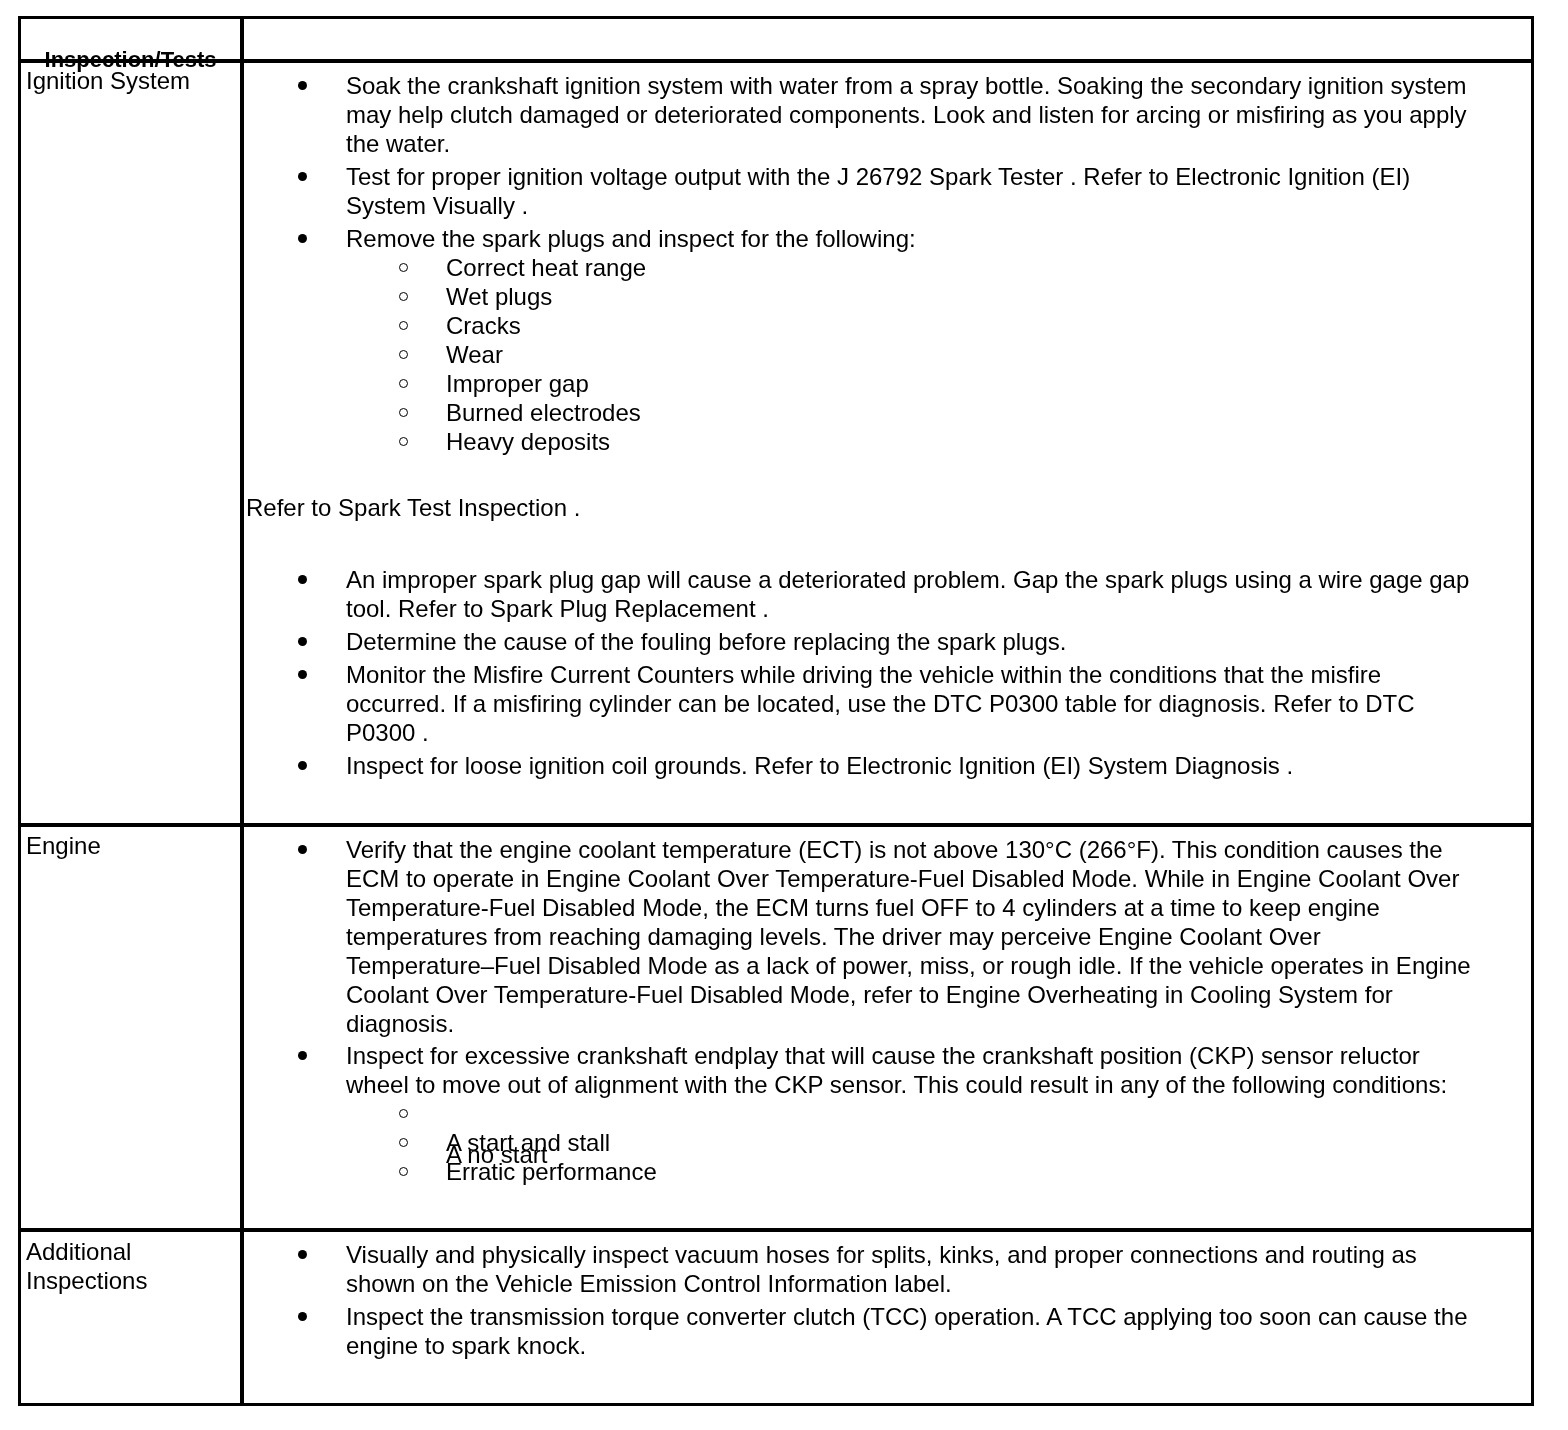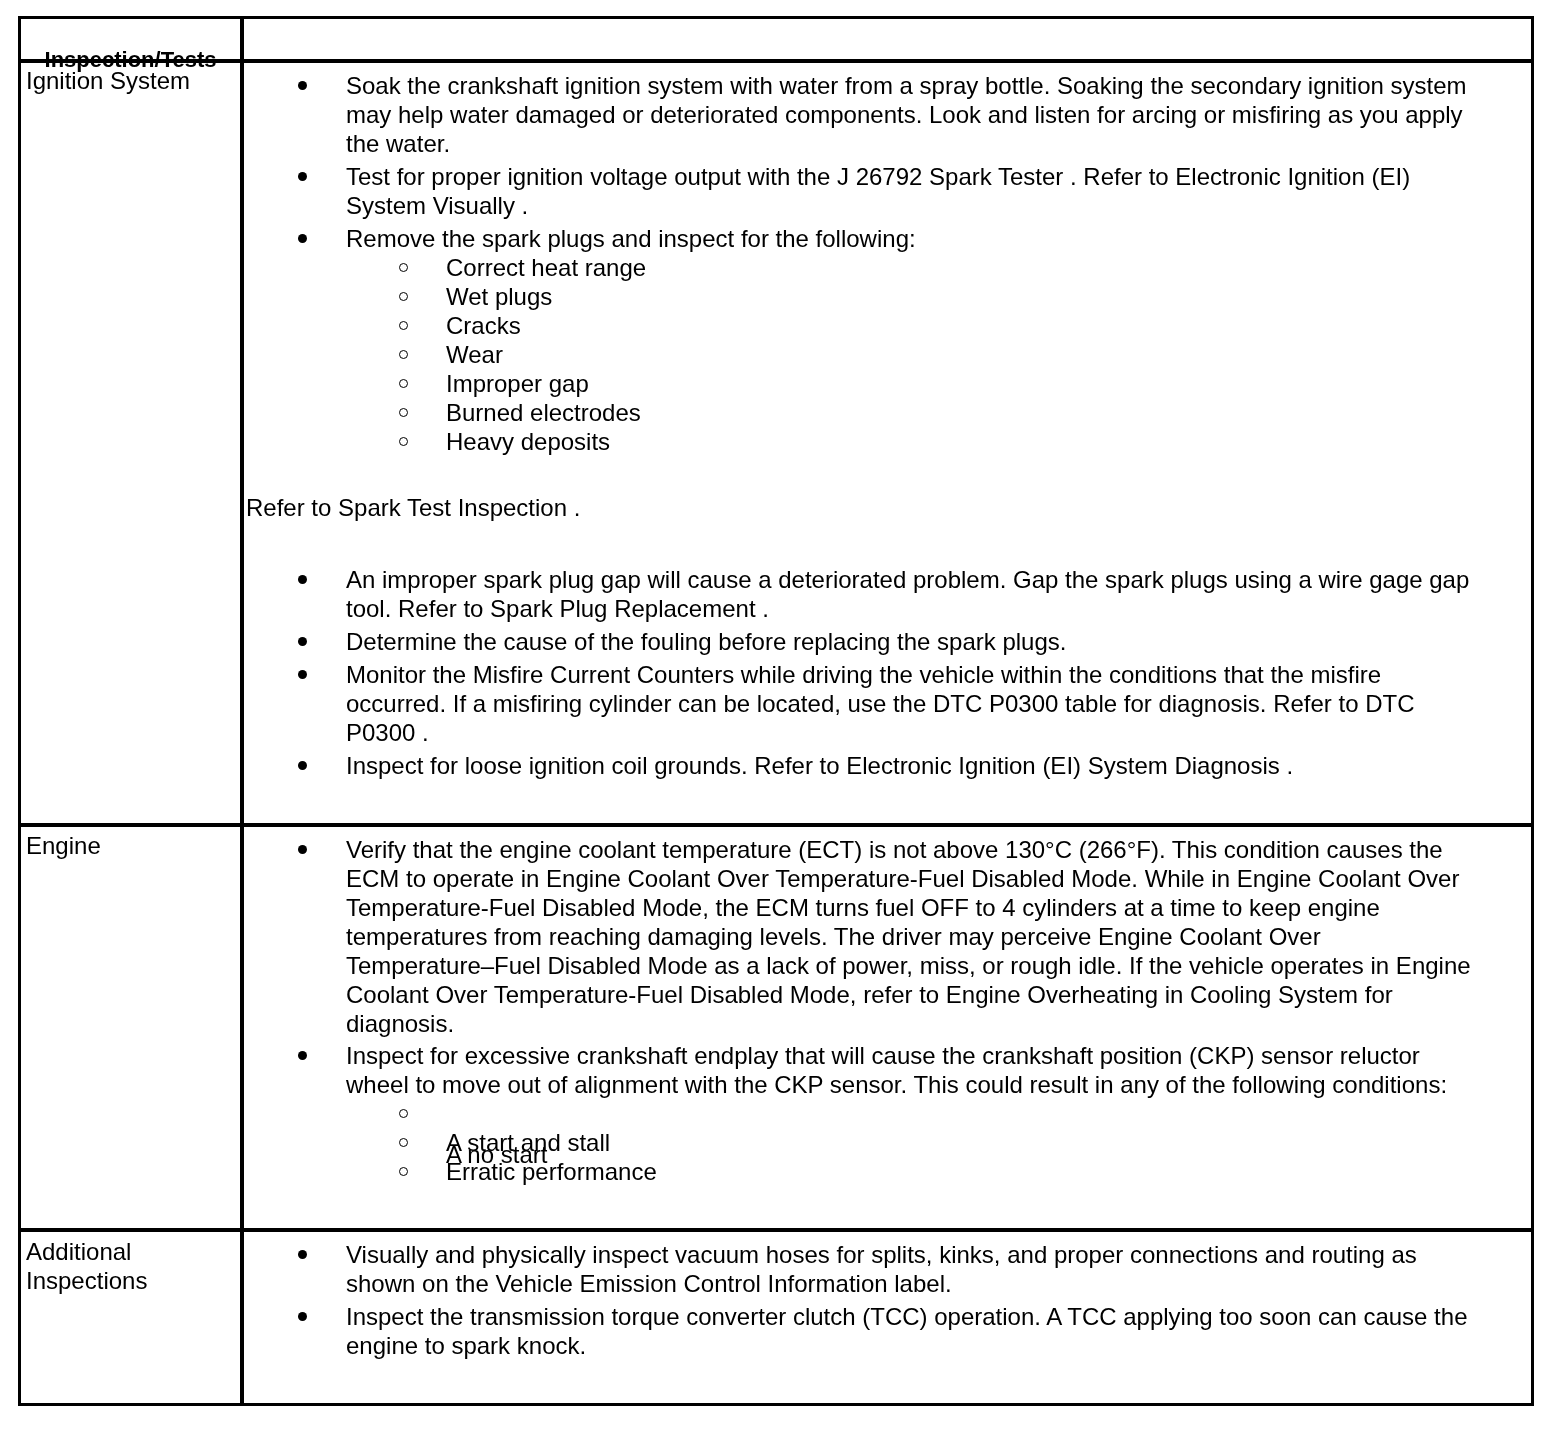--- a/index.html
+++ b/index.html
@@ -21,21 +21,21 @@
   <div class="hline" style="top:804px"></div>
   <div class="hline" style="top:1209px"></div>
 
   <div class="hdr" style="left:0;width:219px">Inspection/Tests</div>
 </div>
 
 <div class="t" style="left:26px;top:66px">Ignition System</div>
 
 <div class="bullet" style="left:298px;top:81px"></div>
 <div class="t" style="left:346px;top:71px">Soak the crankshaft ignition system with water from a spray bottle. Soaking the secondary ignition system</div>
-<div class="t" style="left:346px;top:100px">may help water damaged or deteriorated components. Look and listen for arcing or misfiring as you apply</div>
+<div class="t" style="left:346px;top:100px">may help clutch damaged or deteriorated components. Look and listen for arcing or misfiring as you apply</div>
 <div class="t" style="left:346px;top:129px">the water.</div>
 
 <div class="bullet" style="left:298px;top:172px"></div>
 <div class="t" style="left:346px;top:162px">Test for proper ignition voltage output with the J 26792 Spark Tester . Refer to Electronic Ignition (EI)</div>
 <div class="t" style="left:346px;top:191px">System Visually .</div>
 
 <div class="bullet" style="left:298px;top:234px"></div>
 <div class="t" style="left:346px;top:224px">Remove the spark plugs and inspect for the following:</div>
 
 <div class="circ" style="left:399px;top:263px"></div>

